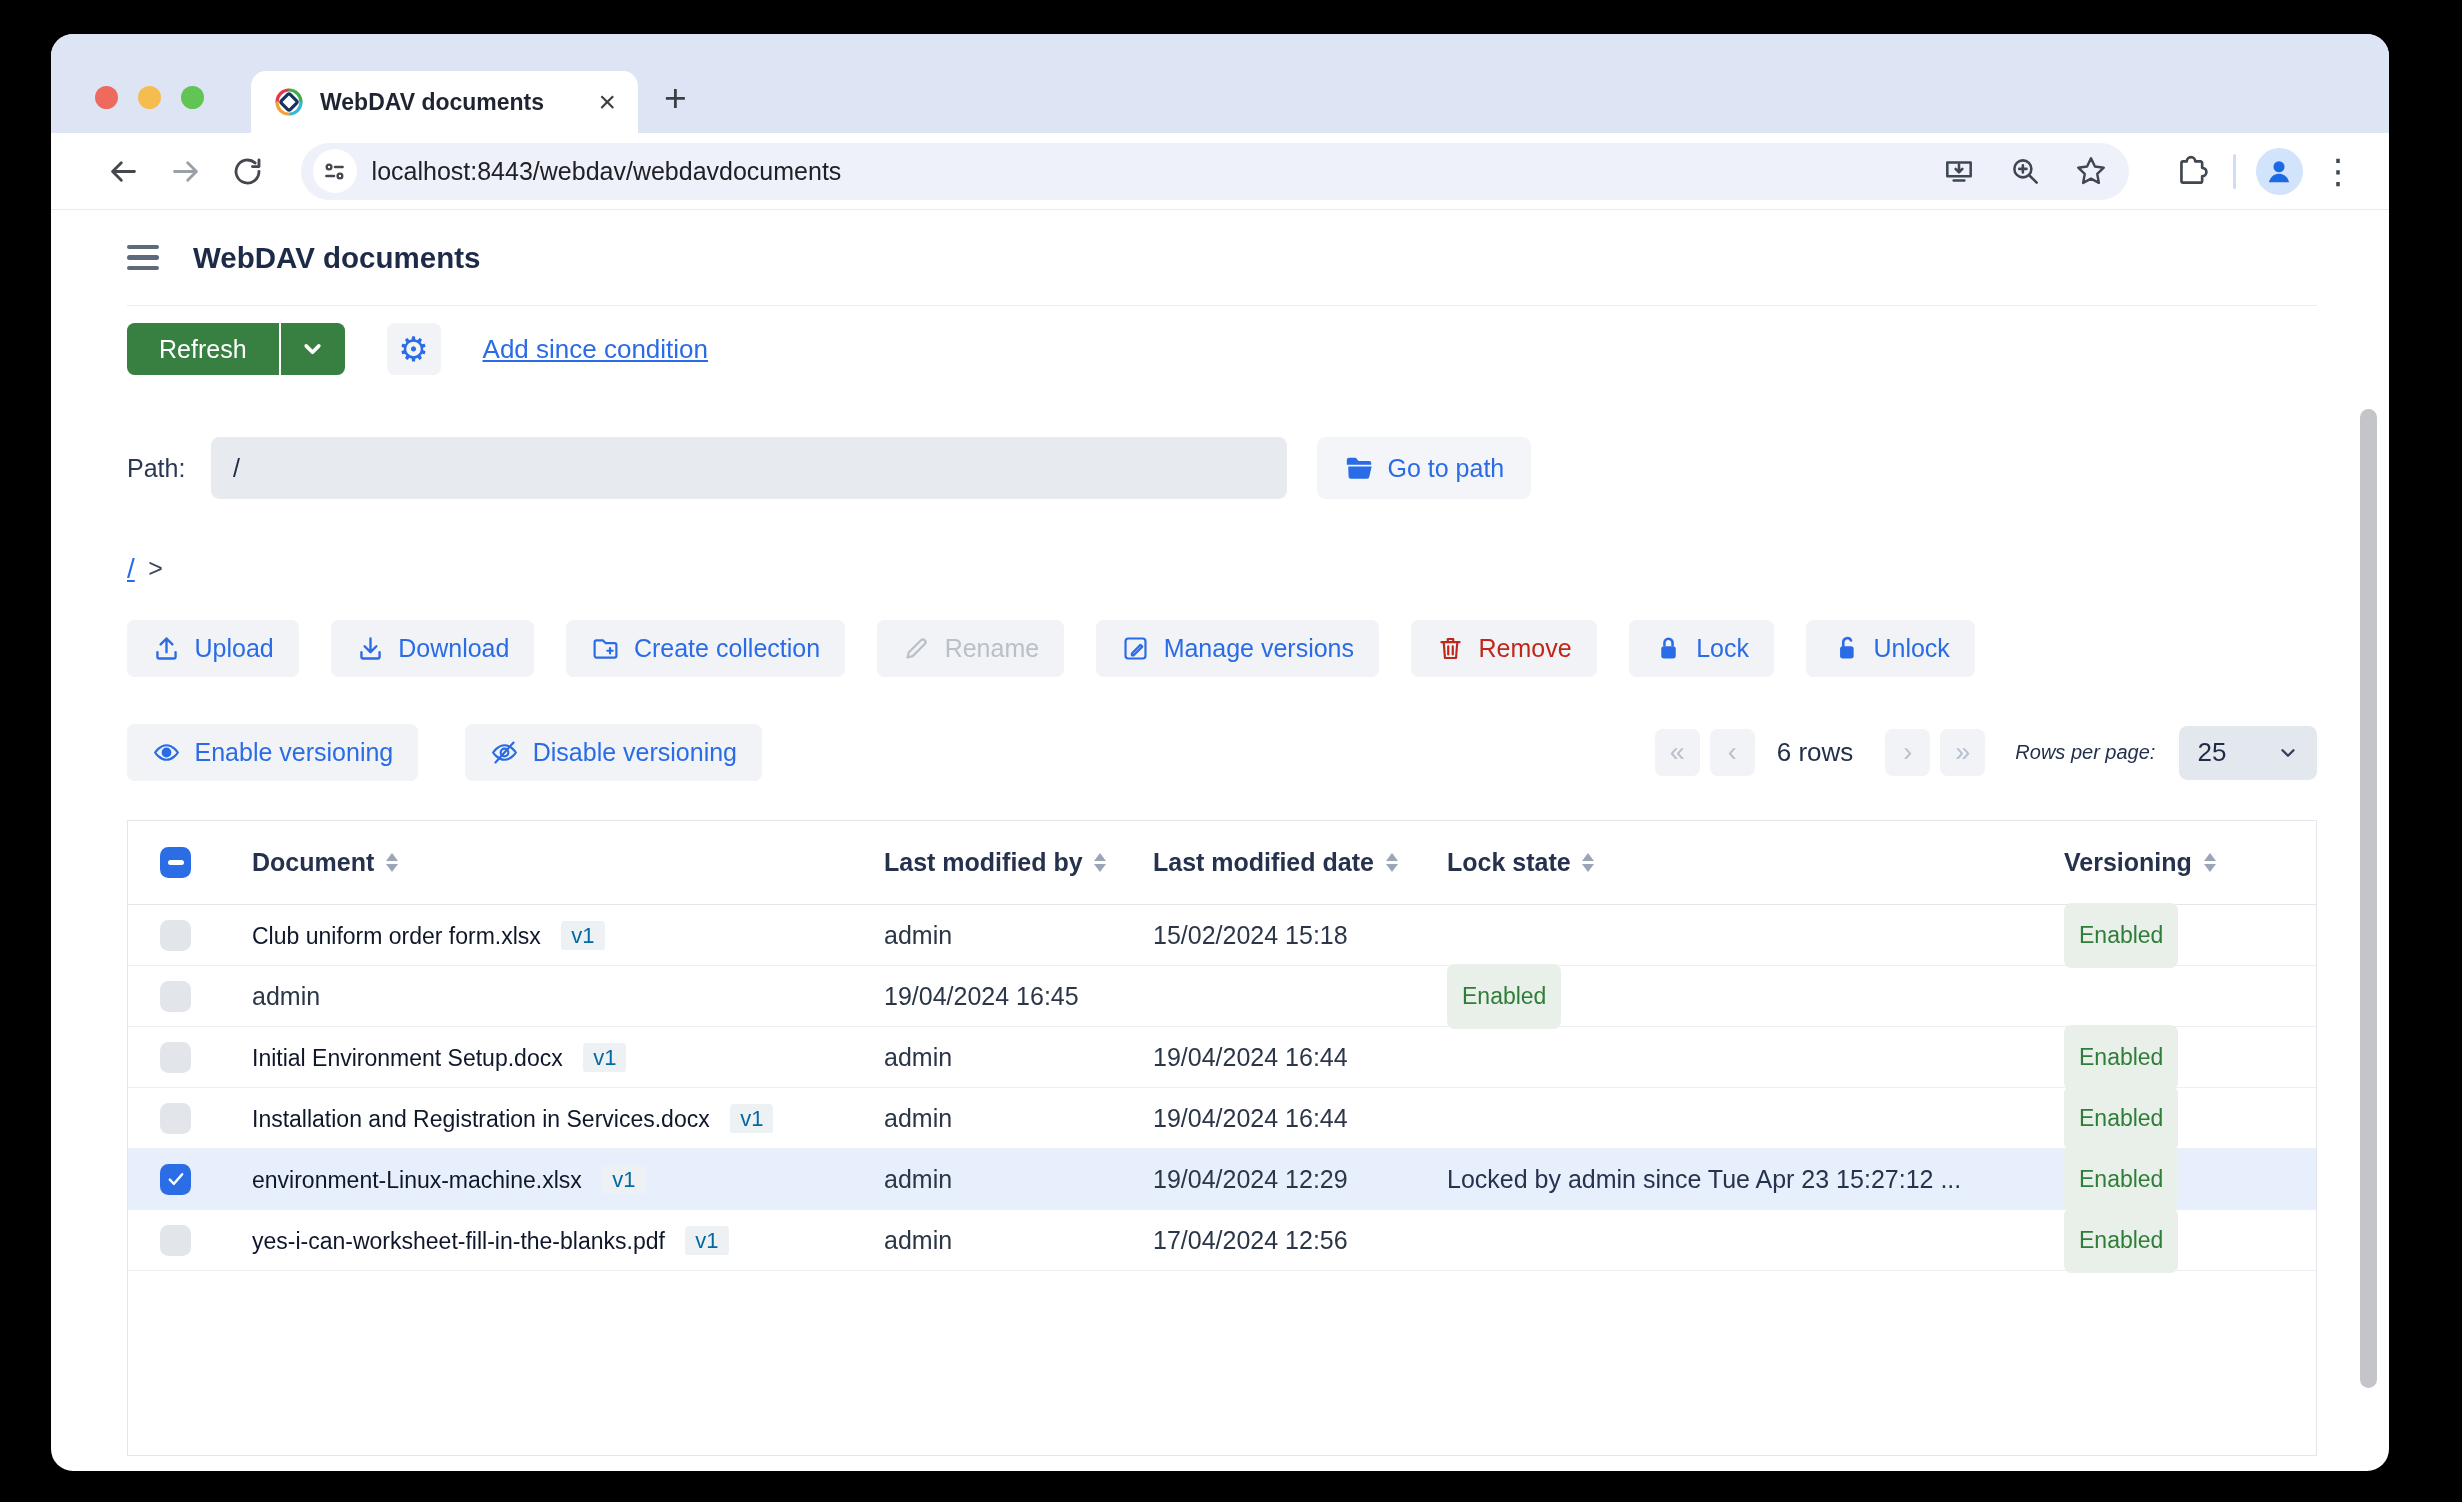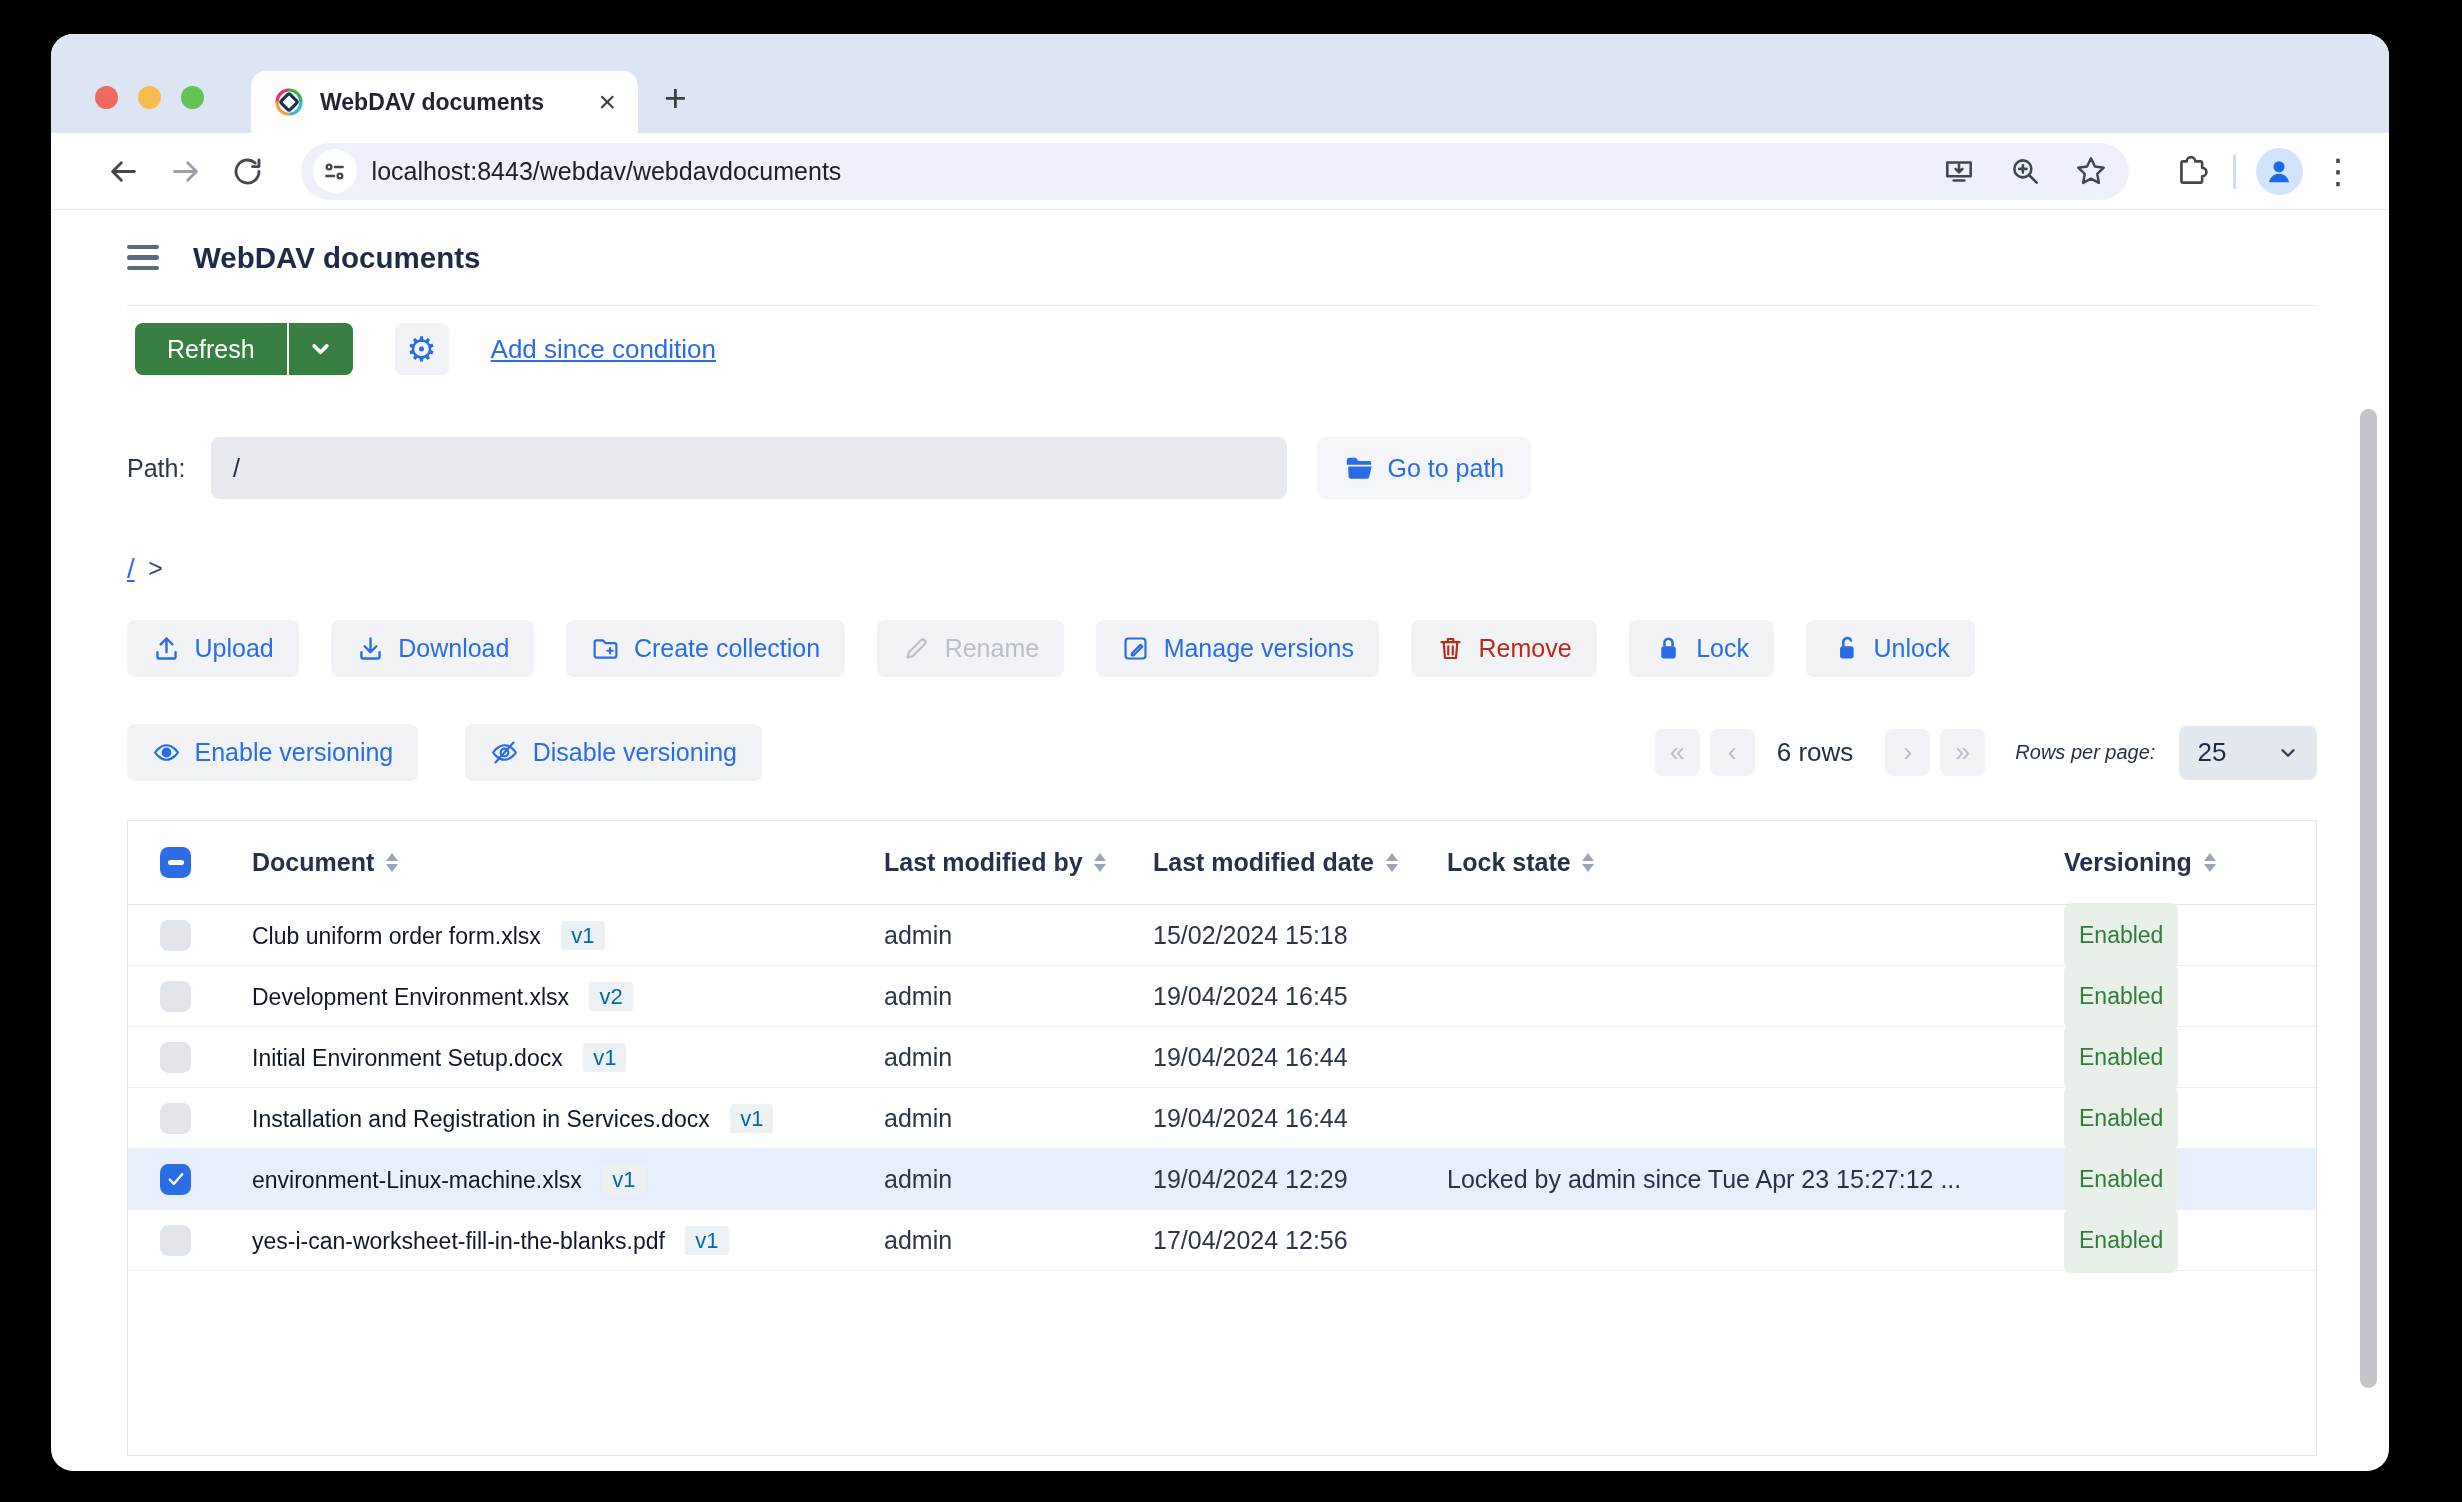--- a/index.html
+++ b/index.html
@@ -39,21 +39,21 @@
   .kebab { font-size:34px; color:#3f4750; margin-left:18.5px; line-height:1; }
 
   
   .page { padding:0 72px 0 76px; }
   .page-header { height:96px; display:flex; align-items:center; gap:34px; border-bottom:0.8px solid #eaecf0; }
   .hamburger { display:flex; flex-direction:column; gap:6.7px; width:32px; }
   .hamburger i { height:4.2px; background:#5d6a7c; border-radius:2.5px; display:block; }
   .page-title { font-size:29.5px; font-weight:700; color:#1d2b49; }
 
   .action-row { margin-top:17px; display:flex; align-items:center; height:52px; }
-  .btn-refresh { display:flex; height:52px; border-radius:7.6px; overflow:hidden;margin-left:8px; }
+  .btn-refresh { display:flex; height:52px; border-radius:7.6px; overflow:hidden; }
   .btn-refresh .main { background:#37804177; background:#378041; color:#fff; font-size:25px;
         display:flex; align-items:center; padding:0 32px; }
   .btn-refresh .split { width:66px; background:#378041; border-left:2.5px solid #fff;
         display:flex; align-items:center; justify-content:center; }
   .btn-refresh .split svg { width:29px; height:29px; }
   .gear-btn { width:54px; height:52px; background:#f1f3f6; border-radius:7.6px; margin-left:42px;
         display:flex; align-items:center; justify-content:center; font-size:34px; color:#2a6be6; }
   .link { font-size:26px; color:#2a6be6; margin-left:42px; }
 
   .path-row { margin-top:62px; display:flex; align-items:center; }
@@ -396,24 +396,20 @@
       <span class="enabled-badge">Enabled</span>
     </div>
   </div>
 
   <div class="trow">
     <div class="c-check">
       <span class="checkbox">
         
       </span>
     </div>
-    <div class="cell c-doc">
-      <a class="doclink" href="#">Development Environment.xlsx</a>
-      <span class="vbadge">v2</span>
-    </div>
     <div class="cell c-by">admin</div>
     <div class="cell c-date">19/04/2024 16:45</div>
     <div class="cell c-lock"></div>
     <div class="cell c-ver">
       <span class="enabled-badge">Enabled</span>
     </div>
   </div>
 
   <div class="trow">
     <div class="c-check">

